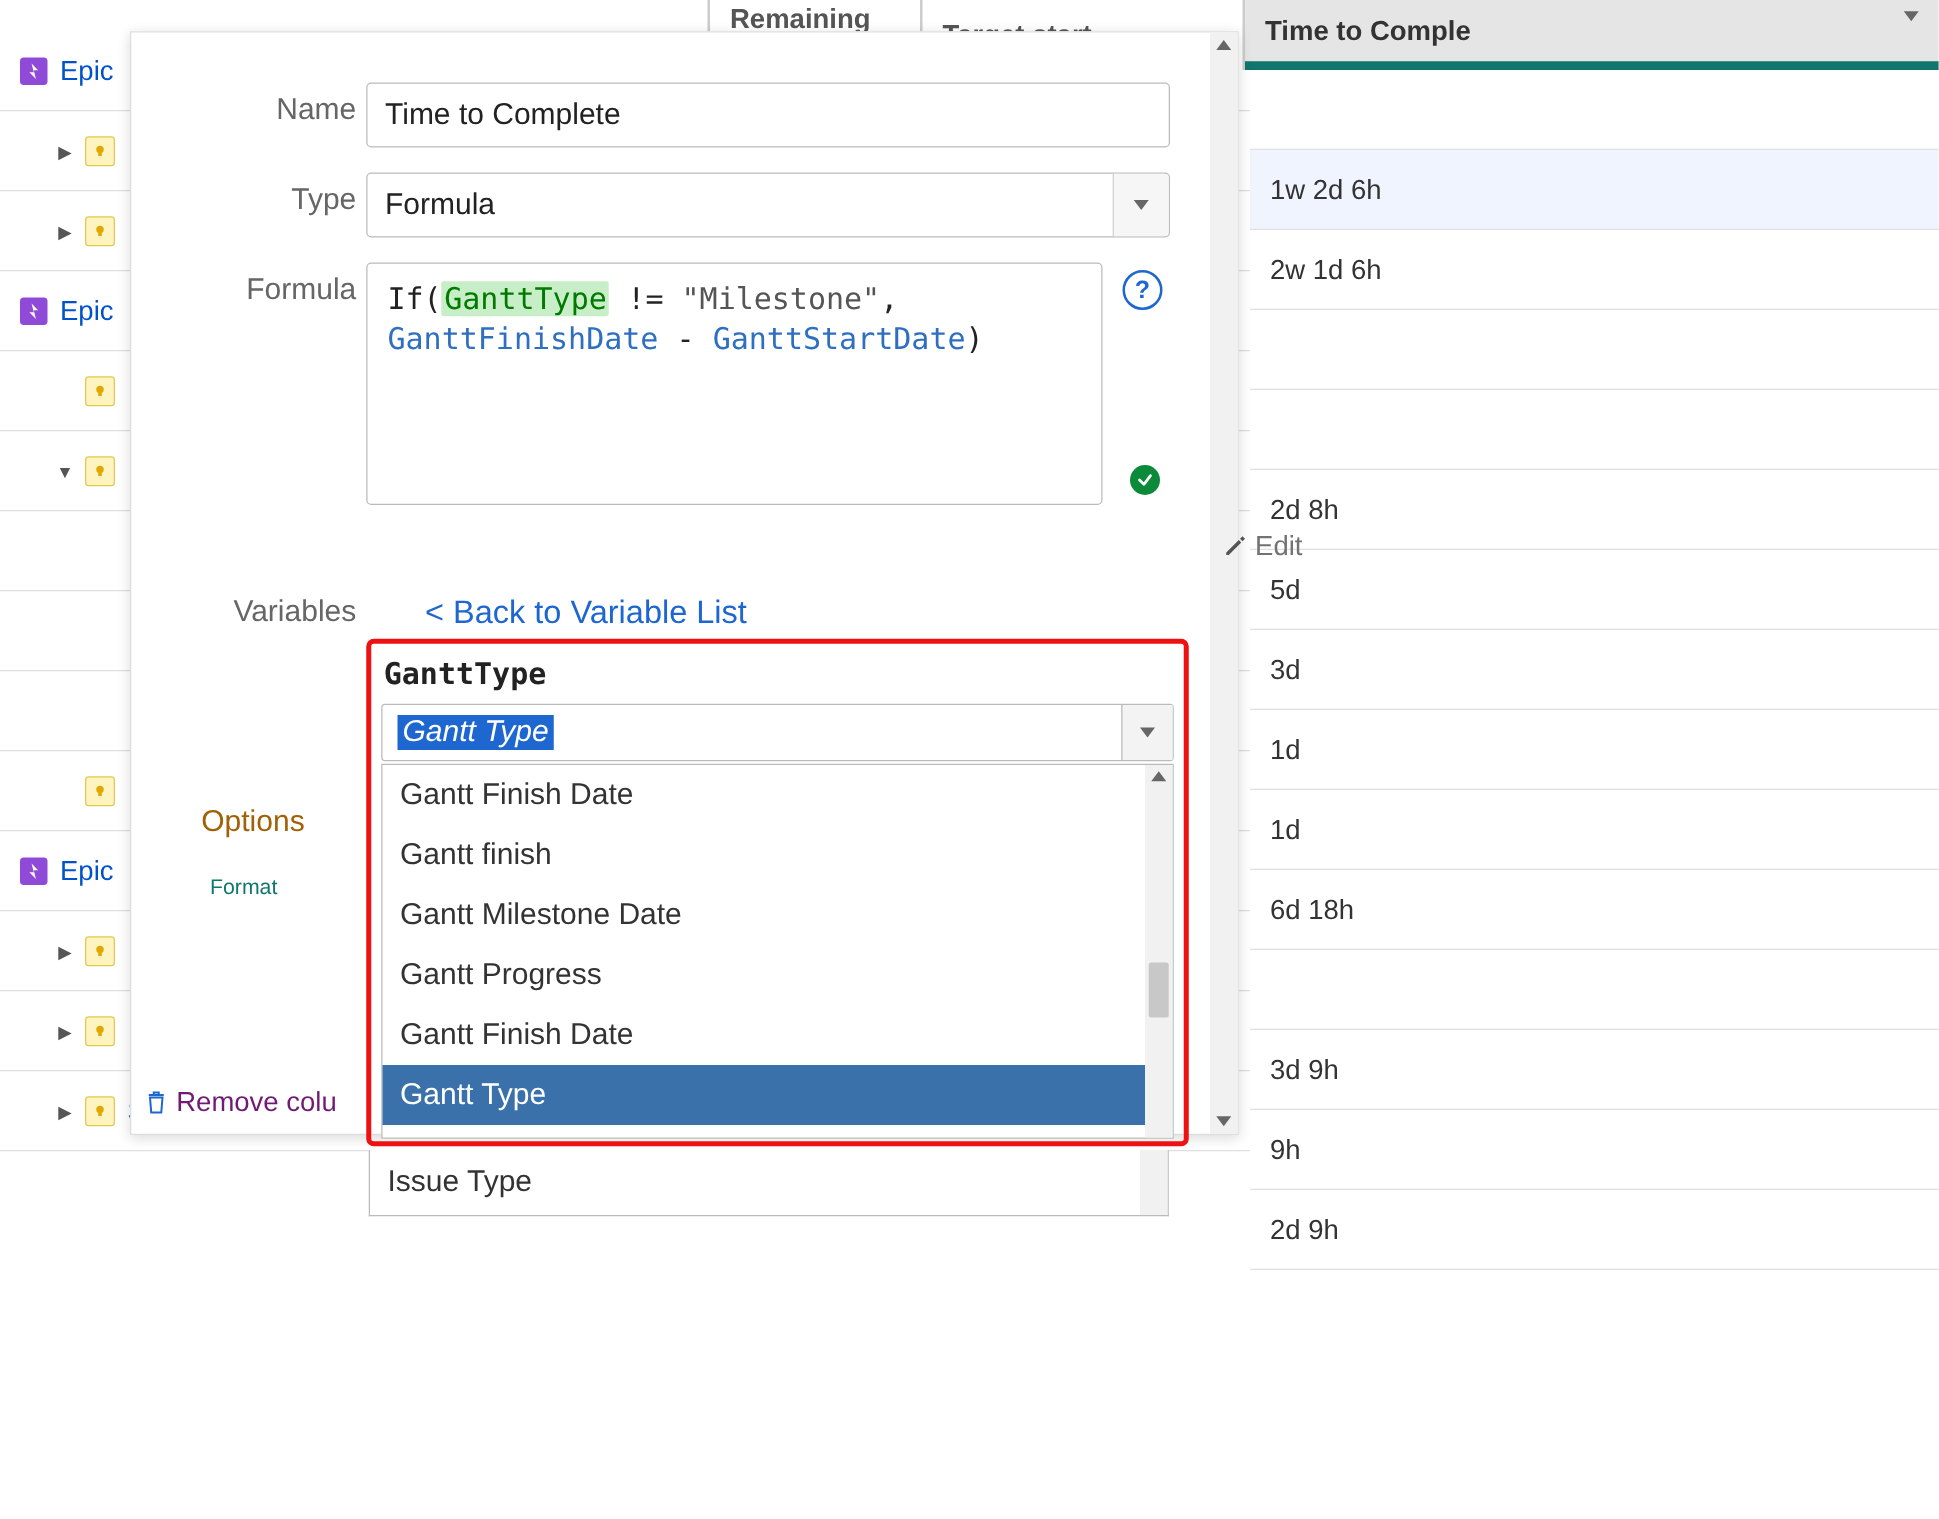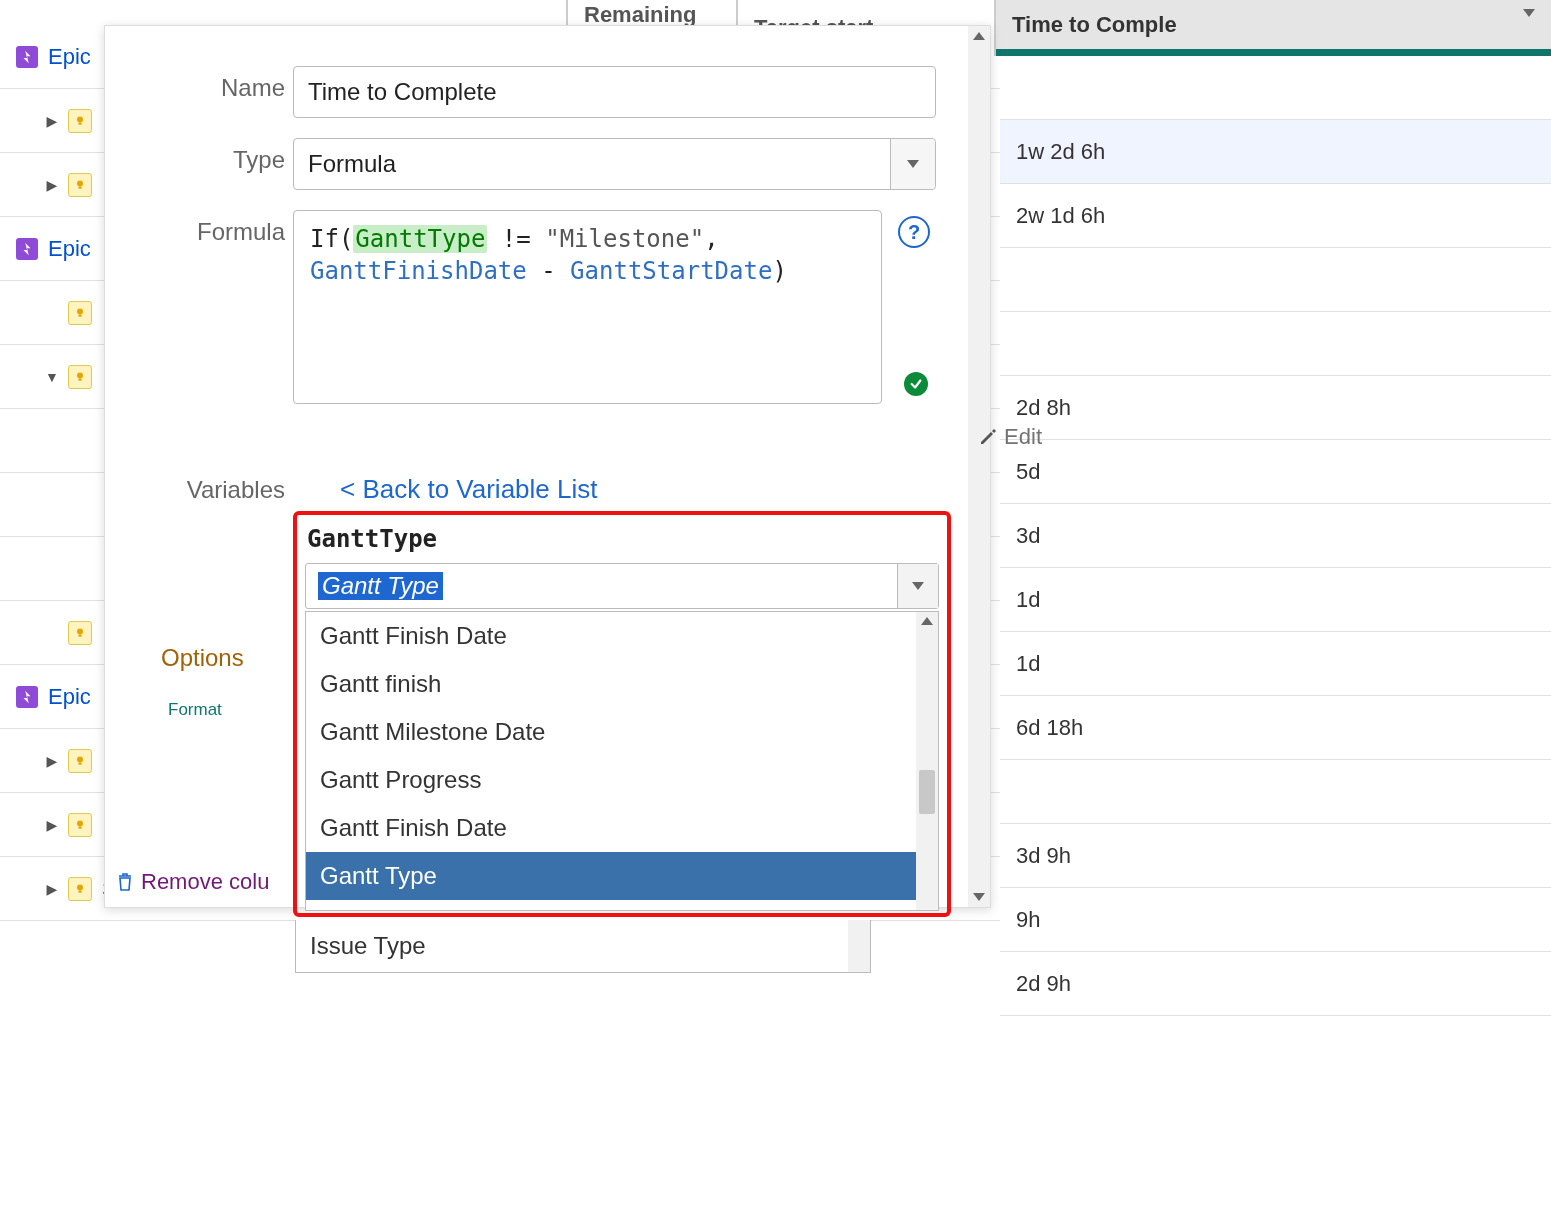--- a/index.html
+++ b/index.html
@@ -278,21 +278,21 @@
     display:inline-flex; align-items:center;
     cursor:pointer;
   }
   .remove-col svg {width:20px;height:20px;margin-right:6px;}
 
   
   .dd-overflow {
     position:absolute;
     left:295px;
     top:920px;
-    width:576px;
+    width:640px;
     border:1px solid #bbb; border-top:none;
     background:#fff;
     box-sizing:border-box;
   }
   .dd-overflow .dd-item { padding:12px 14px; margin-right:22px;}
   .dd-overflow .dd-scroll {
     position:absolute; right:0; top:0; width:22px; bottom:0;
     background:#f1f1f1;
   }
 

